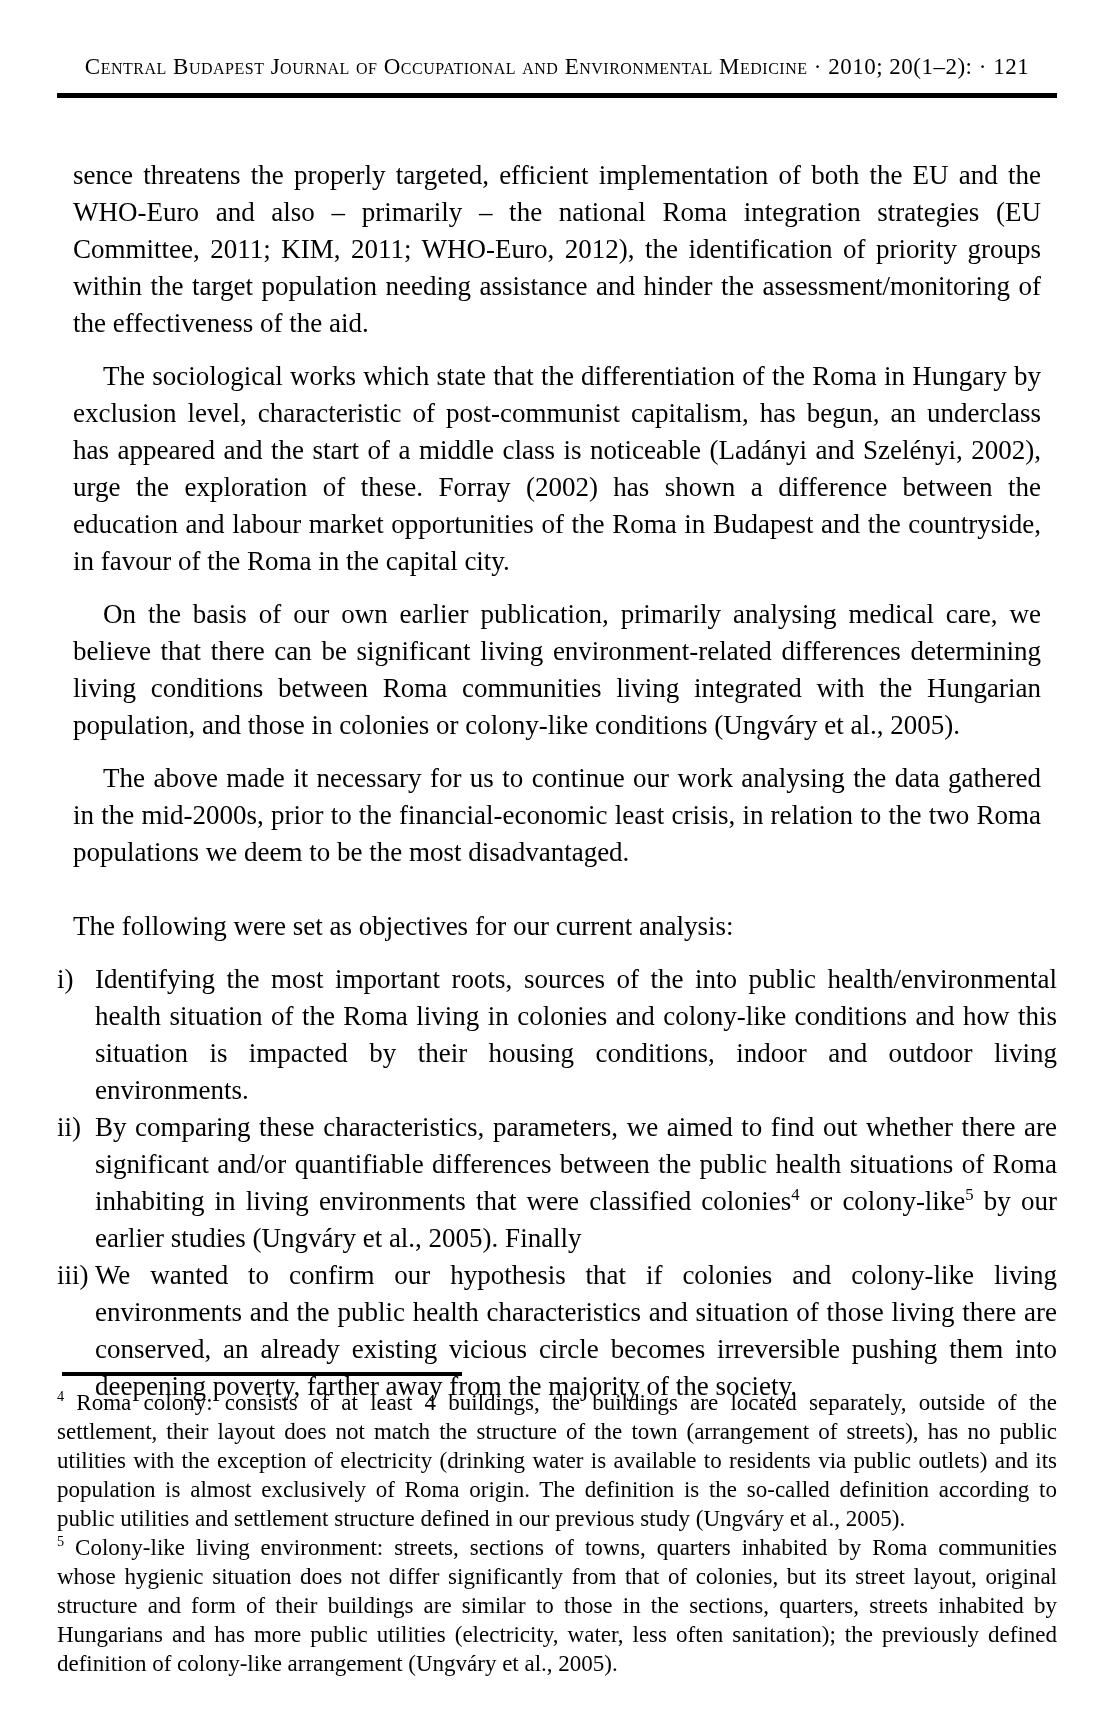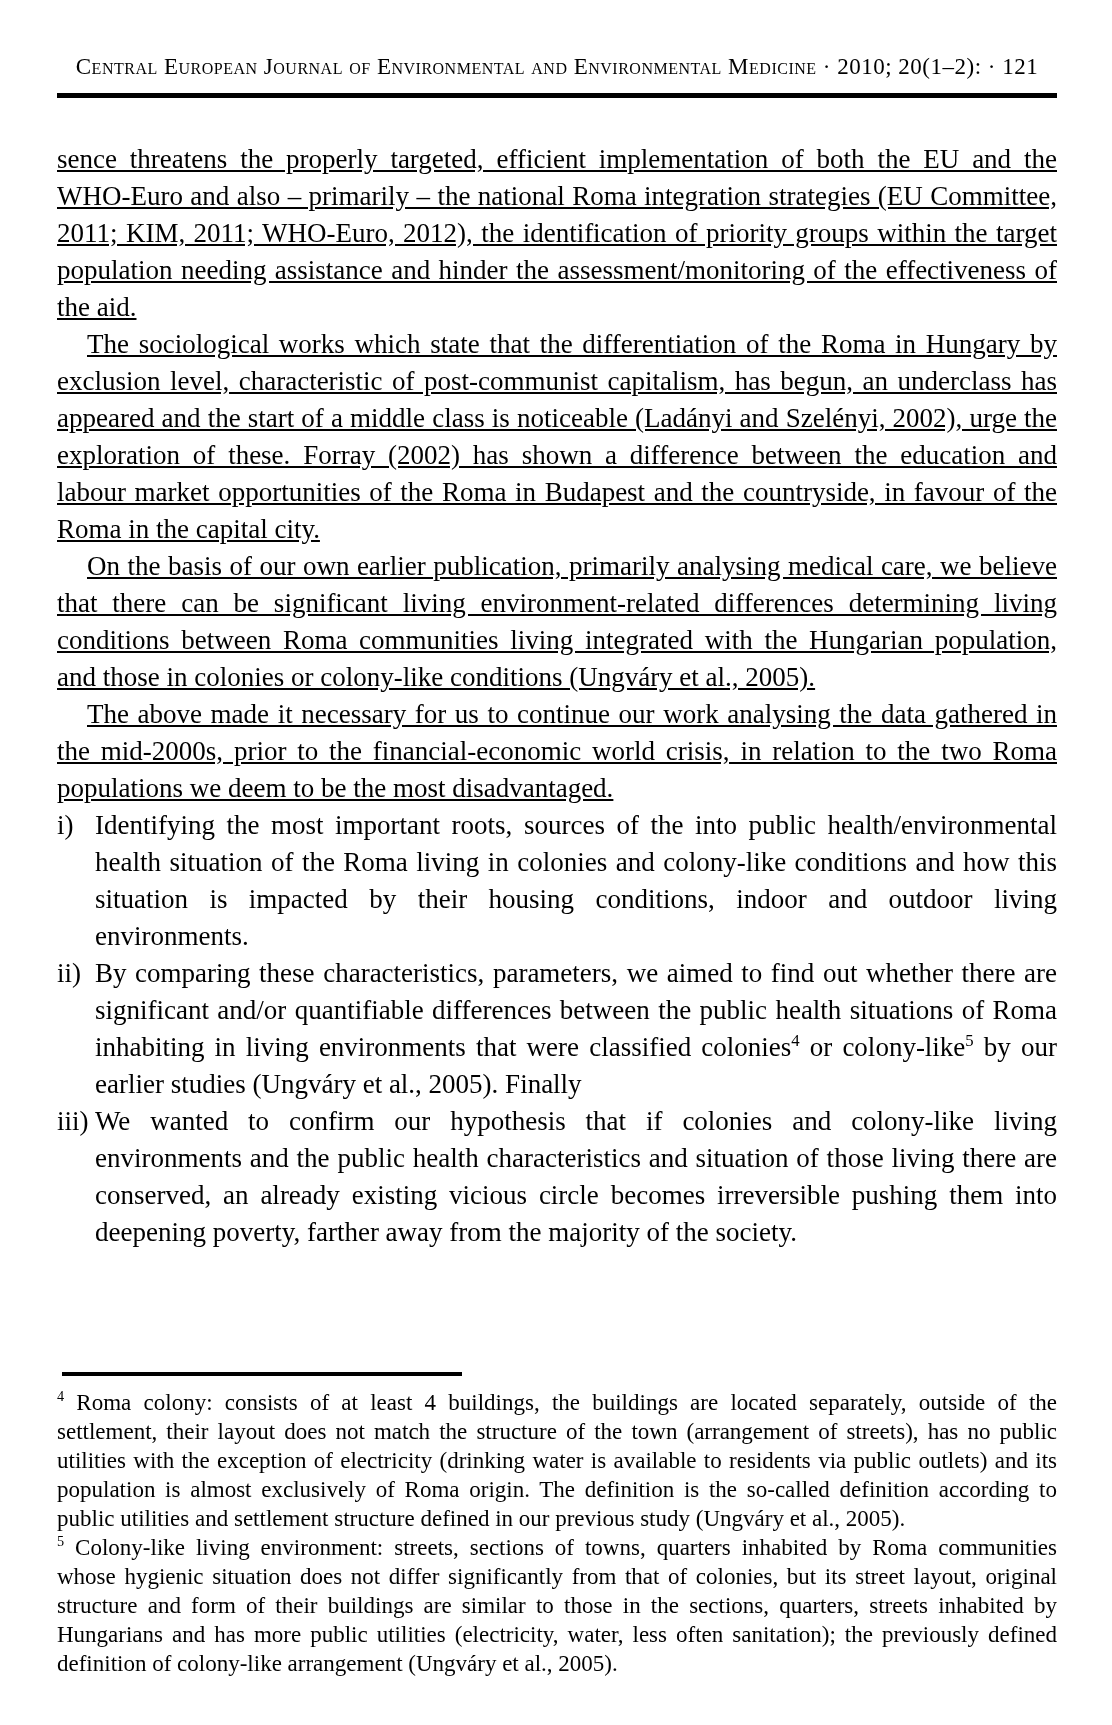--- a/index.html
+++ b/index.html
@@ -43,22 +43,21 @@
   }
 
   
   .body-text {
     top: 141px;
     font-size: 27px;
     line-height: 37px;
     text-align: justify;
   }
   .body-text p {
-    margin: 0;
-    text-decoration: underline;
+    margin: 16px;
   }
   .body-text p.indented {
     text-indent: 30px;
   }
   .objectives-intro {
     margin-top: 37px !important;
   }
   ul.objectives {
     list-style: none;
     margin: 0;
@@ -97,29 +96,30 @@
   }
   .footnotes p {
     margin: 0;
   }
 </style>
 </head>
 <body>
 
 <div class="page">
 
-  <div class="content running-header"><span class="journal">Central European Journal of Environmental and Environmental Medicine</span><span> · 2010; 20(1–2): · 121</span></div>
+  <div class="content running-header"><span class="journal">Central Budapest Journal of Occupational and Environmental Medicine</span><span> · 2010; 20(1–2): · 121</span></div>
   <div class="header-rule"></div>
 
   <div class="content body-text">
     <p>sence threatens the properly targeted, efficient implementation of both the EU and the WHO-Euro and also – primarily – the national Roma integration strategies (EU Committee, 2011; KIM, 2011; WHO-Euro, 2012), the identification of priority groups within the target population needing assistance and hinder the assessment/monitoring of the effectiveness of the aid.</p>
     <p class="indented">The sociological works which state that the differentiation of the Roma in Hungary by exclusion level, characteristic of post-communist capitalism, has begun, an underclass has appeared and the start of a middle class is noticeable (Ladányi and Szelényi, 2002), urge the exploration of these. Forray (2002) has shown a difference between the education and labour market opportunities of the Roma in Budapest and the countryside, in favour of the Roma in the capital city.</p>
     <p class="indented">On the basis of our own earlier publication, primarily analysing medical care, we believe that there can be significant living environment-related differences determining living conditions between Roma communities living integrated with the Hungarian population, and those in colonies or colony-like conditions (Ungváry et al., 2005).</p>
-    <p class="indented">The above made it necessary for us to continue our work analysing the data gathered in the mid-2000s, prior to the financial-economic world crisis, in relation to the two Roma populations we deem to be the most disadvantaged.</p>
+    <p class="indented">The above made it necessary for us to continue our work analysing the data gathered in the mid-2000s, prior to the financial-economic least crisis, in relation to the two Roma populations we deem to be the most disadvantaged.</p>
 
+    <p class="objectives-intro">The following were set as objectives for our current analysis:</p>
 
     <ul class="objectives">
       <li><span class="marker">i)</span><span>Identifying the most important roots, sources of the into public health/environmental health situation of the Roma living in colonies and colony-like conditions and how this situation is impacted by their housing conditions, indoor and outdoor living environments.</span></li>
       <li><span class="marker">ii)</span><span>By comparing these characteristics, parameters, we aimed to find out whether there are significant and/or quantifiable differences between the public health situations of Roma inhabiting in living environments that were classified colonies</span><sup>4</sup><span> or colony-like</span><sup>5</sup><span> by our earlier studies (Ungváry et al., 2005). Finally</span></li>
       <li><span class="marker">iii)</span><span>We wanted to confirm our hypothesis that if colonies and colony-like living environments and the public health characteristics and situation of those living there are conserved, an already existing vicious circle becomes irreversible pushing them into deepening poverty, farther away from the majority of the society.</span></li>
     </ul>
   </div>
 
   <div class="footnote-rule"></div>
   <div class="content footnotes">

